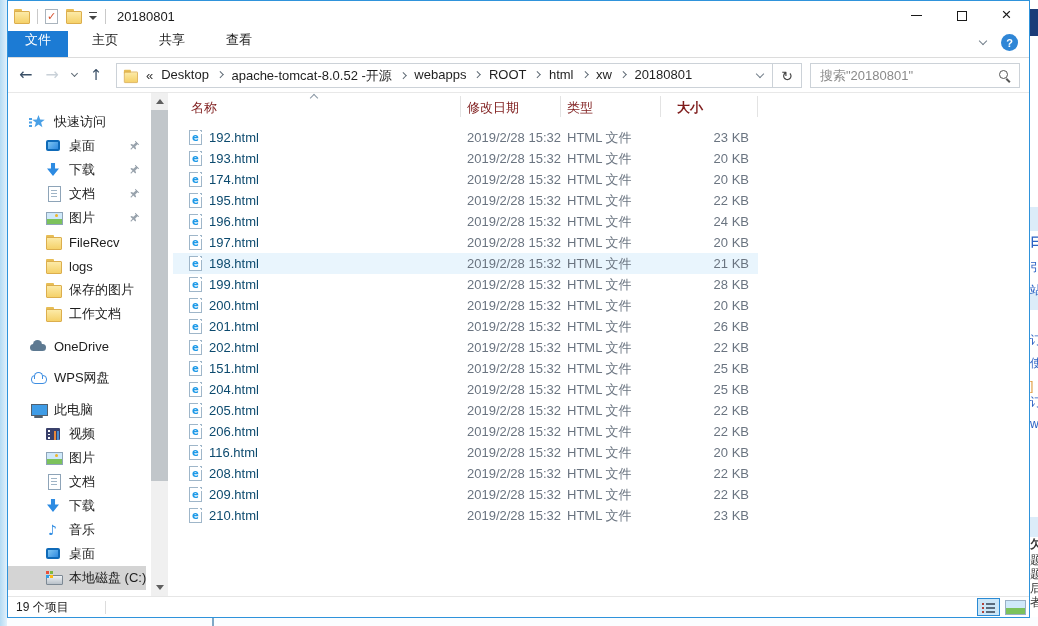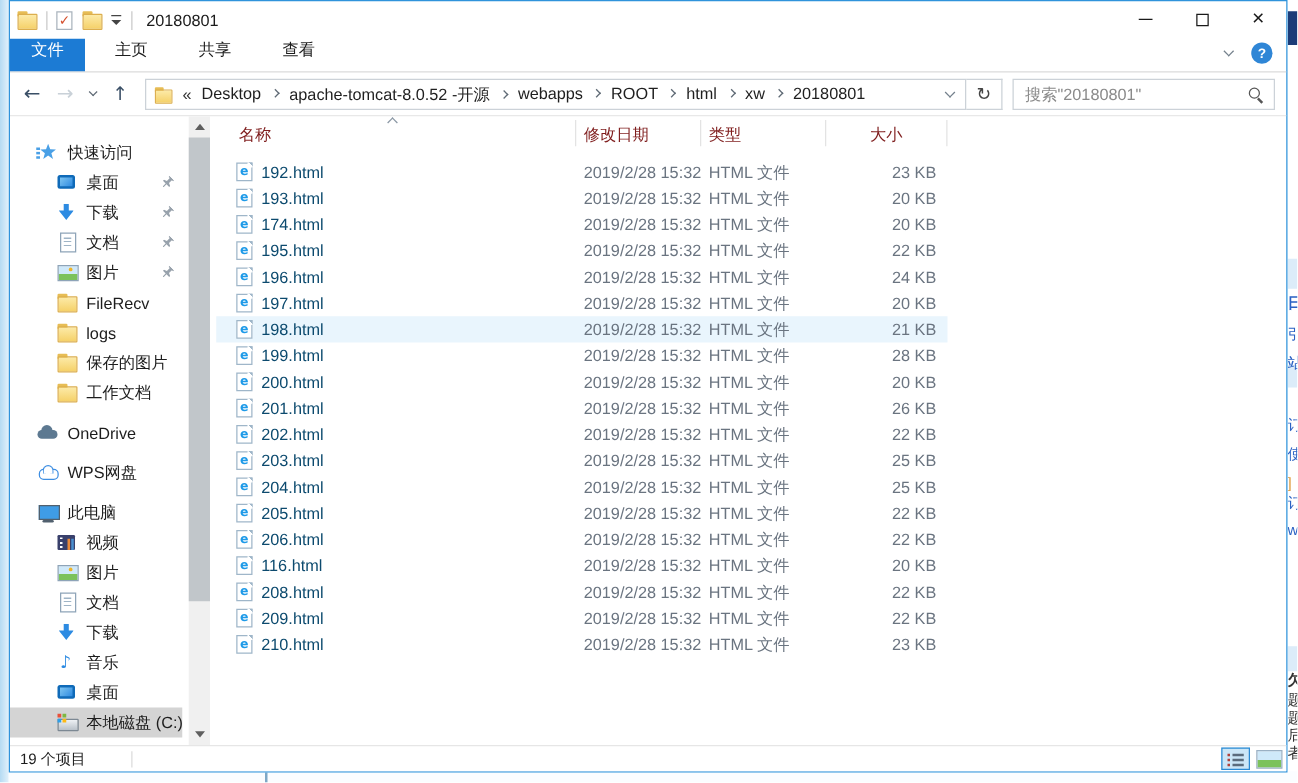--- a/index.html
+++ b/index.html
@@ -106,21 +106,21 @@
   .sb-up::before { content:''; position:absolute; left:4.5px; top:6px; border-left:4px solid transparent;
                    border-right:4px solid transparent; border-bottom:5px solid #5f5f5f; }
   .sb-down::before { content:''; position:absolute; left:4.5px; top:6px; border-left:4px solid transparent;
                      border-right:4px solid transparent; border-top:5px solid #5f5f5f; }
   .sb-thumb { position:absolute; left:0; top:17px; width:17px; height:371px; background:#c1c6ca; }
 
   
   .filelist { position:absolute; left:160px; top:0; right:0; bottom:0; }
   .lheader { position:absolute; left:5px; top:0; width:585px; height:26px; font-size:13px; color:#7f1d1d; }
   .hcell { position:absolute; top:6px; white-space:nowrap; }
-  .h-name { left:18px; } .h-date { left:294px; } .h-type { left:394px; } .h-size { left:523px; }
+  .h-name { left:18px; } .h-date { left:294px; } .h-type { left:394px; } .h-size { left:504px;font-weight:bold; }
   .hsep { position:absolute; top:3px; height:21px; width:1px; background:#e3e3e3; }
   .s1 { left:287px; } .s2 { left:387px; } .s3 { left:487px; } .s4 { left:584px; }
   .sort-caret { position:absolute; left:138px; top:2px; width:6px; height:6px;
                 border-left:1.3px solid #8b98a5; border-top:1.3px solid #8b98a5; transform:rotate(45deg); }
   .rows { position:absolute; left:5px; top:34px; width:585px; }
   .row { position:relative; height:21px; }
   .row.hover { background:#e9f5fd; }
   .c { position:absolute; top:0; height:21px; line-height:21px; font-size:13px; white-space:nowrap; }
   .c-name { left:16px; display:flex; align-items:center; gap:7px; color:#0c4a6e; }
   .c-date { left:294px; color:#6a7480; }
@@ -590,21 +590,21 @@
               <span class="fname">202.html</span>
             </span>
             <span class="c c-date">2019/2/28 15:32</span>
             <span class="c c-type">HTML 文件</span>
             <span class="c c-size">22 KB</span>
           </div>
 
           <div class="row">
             <span class="c c-name">
               <span class="fic"></span>
-              <span class="fname">203.html</span>
+              <span class="fname">151.html</span>
             </span>
             <span class="c c-date">2019/2/28 15:32</span>
             <span class="c c-type">HTML 文件</span>
             <span class="c c-size">25 KB</span>
           </div>
 
           <div class="row">
             <span class="c c-name">
               <span class="fic"></span>
               <span class="fname">204.html</span>

